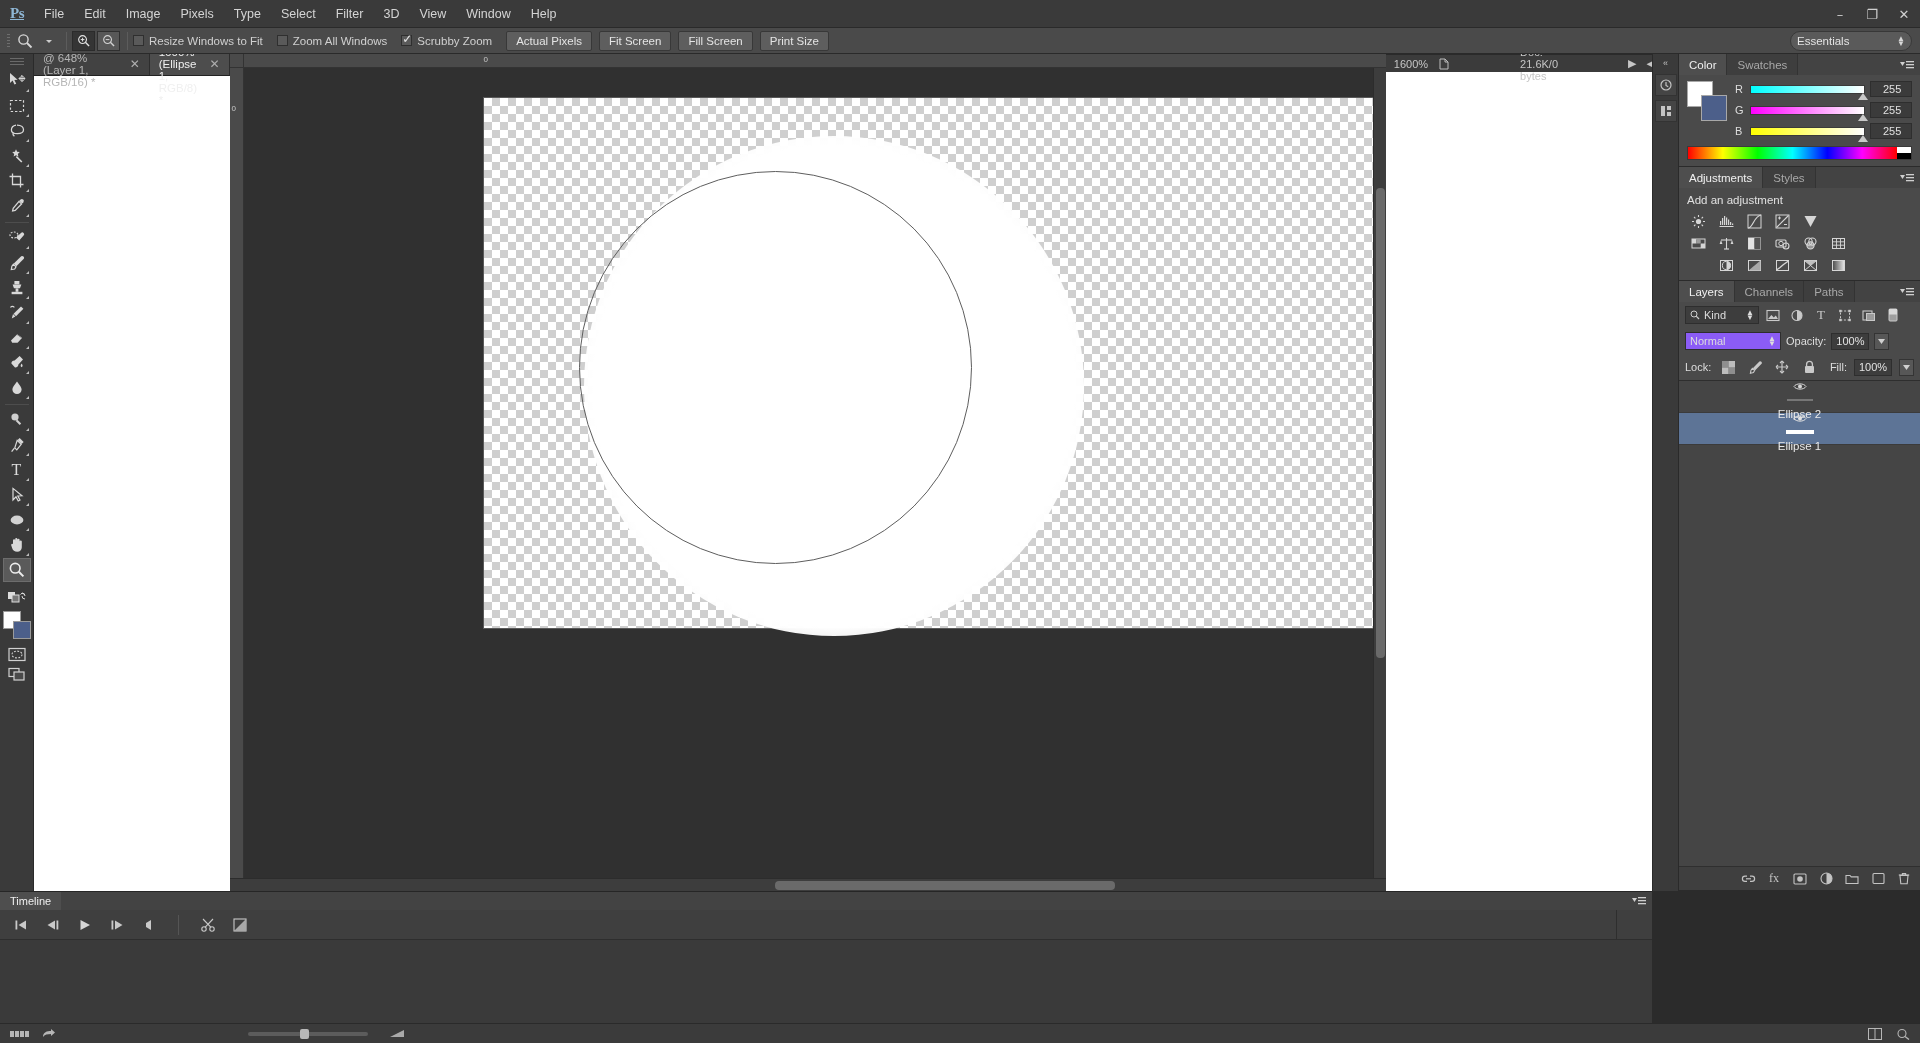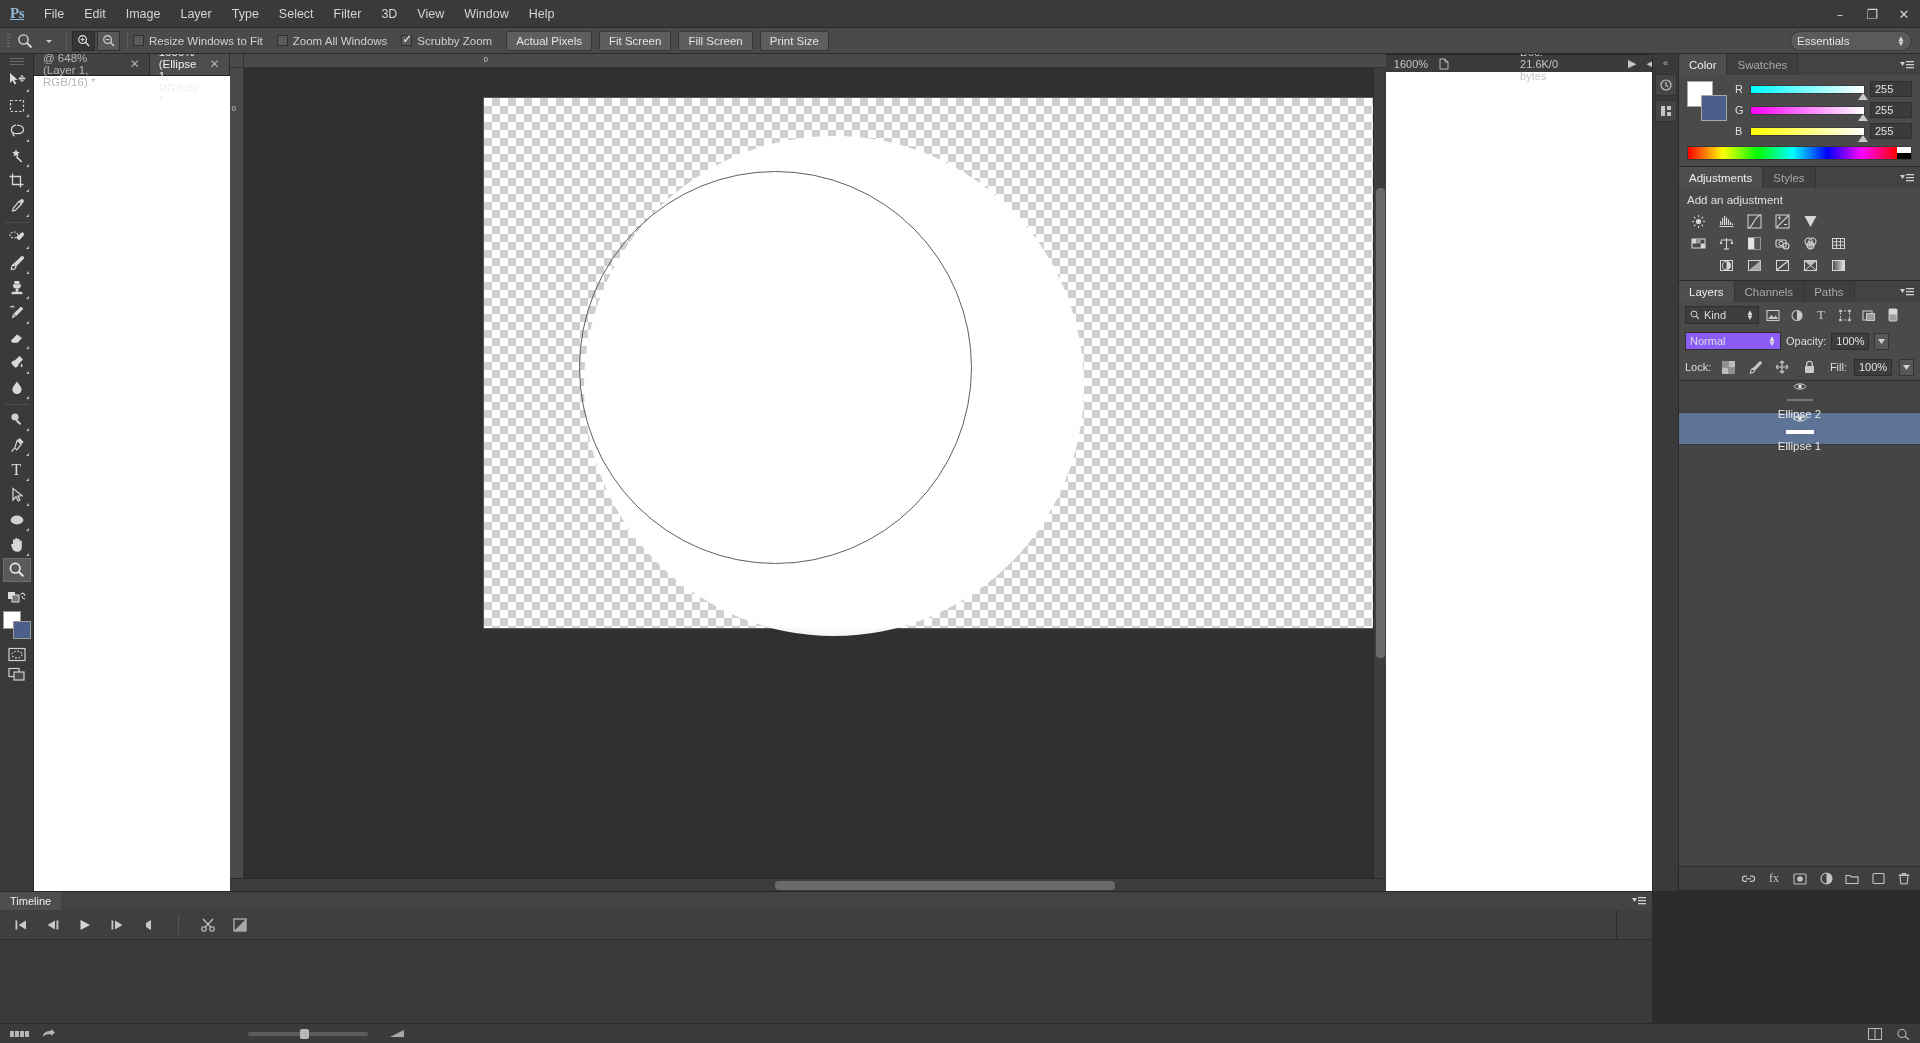--- a/index.html
+++ b/index.html
@@ -169,21 +169,21 @@
   .sliders { flex: 1; display: flex; flex-direction: column; gap: 5px; }
   .srow { display: flex; align-items: center; gap: 5px; }
   .slab { width: 10px; font-size: 11px; color: #ddd; }
   .strack { flex: 1; height: 9px; border: 1px solid #3a3a3a; position: relative; }
   .strack.r { background: linear-gradient(90deg, #00ffff, #ffffff); }
   .strack.g { background: linear-gradient(90deg, #ff00ff, #ffffff); }
   .strack.b { background: linear-gradient(90deg, #ffff00, #ffffff); }
   .sknob { position: absolute; right: -4px; top: 7px; width: 0; height: 0;
     border-left: 5px solid transparent; border-right: 5px solid transparent; border-bottom: 7px solid #c9c9c9; }
   .sval { width: 42px; height: 16px; background: #3b3b3b; border: 1px solid #2e2e2e; color: #e0e0e0;
-    font-size: 11px; display: flex; align-items: center; padding-left: 4px; }
+    font-size: 11px; display: flex; align-items: center; padding-left: 12px; }
   .spectrum { height: 14px; margin-top: 7px; display: flex; border: 1px solid #3a3a3a; }
   .spectrum .bar { flex: 1; background: linear-gradient(90deg,#ff0000,#ffff00,#00ff00,#00ffff,#0000ff,#ff00ff,#ff0000); }
   .spectrum .wk { width: 14px; display: flex; flex-direction: column; }
   .spectrum .wk .w { flex: 1; background: #fff; } .spectrum .wk .k { flex: 1; background: #000; }
 
   
   .adj-title { font-size: 11.5px; color: #e0e0e0; margin-bottom: 6px; }
   .adj-rows { display: flex; flex-direction: column; gap: 4px; }
   .adj-row { display: flex; gap: 6px; }
   .adj-ico { width: 22px; height: 18px; display: flex; align-items: center; justify-content: center; }
@@ -249,21 +249,21 @@
 </head>
 <body>
 
 <div id="app">
 
   <div class="menubar">
     <div class="ps-logo">Ps</div>
     <div class="menu-item">File</div>
     <div class="menu-item">Edit</div>
     <div class="menu-item">Image</div>
-    <div class="menu-item">Layer</div>
+    <div class="menu-item">Pixels</div>
     <div class="menu-item">Type</div>
     <div class="menu-item">Select</div>
     <div class="menu-item">Filter</div>
     <div class="menu-item">3D</div>
     <div class="menu-item">View</div>
     <div class="menu-item">Window</div>
     <div class="menu-item">Help</div>
     <div class="win-ctl">
       <div class="win-btn">–</div>
       <div class="win-btn">❐</div>

